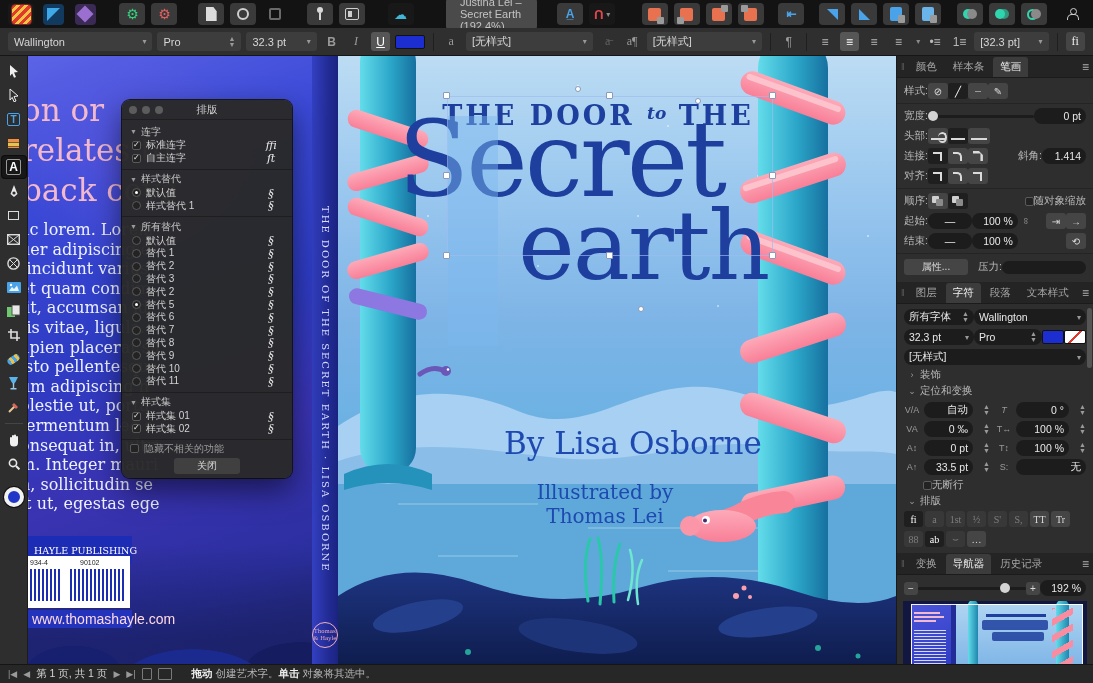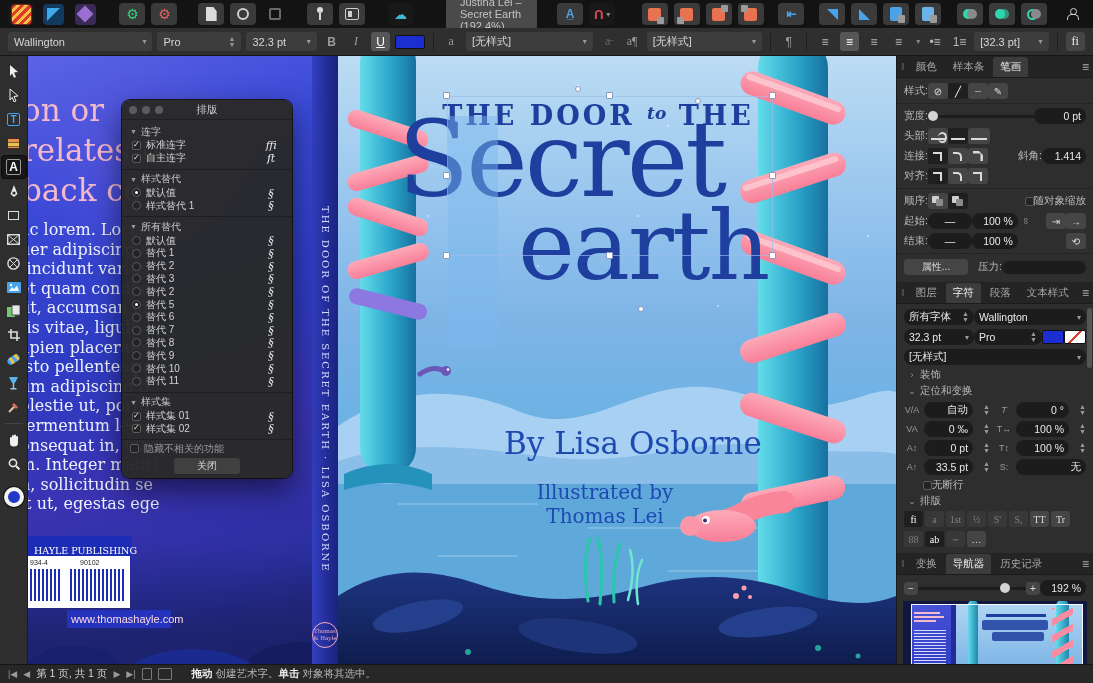--- a/index.html
+++ b/index.html
@@ -74,21 +74,21 @@
   #back { position:absolute; left:0; top:0; width:284px; height:608px; background:linear-gradient(160deg,#5c63e6 0%,#3a49d6 22%,#2e3cc4 45%,#3a33b2 65%,#2b2f9f 85%,#20266e 100%); overflow:hidden; }
   #back::before { content:""; position:absolute; left:-60px; top:-40px; width:340px; height:300px; background:radial-gradient(closest-side,#7a5fe055,transparent 70%); }
   #backfol { position:absolute; left:0; bottom:0; width:100%; height:120px;
     background:radial-gradient(80px 46px at 16% 108%,#17206e 60%,transparent 61%),radial-gradient(120px 60px at 58% 118%,#1a2a8f 60%,transparent 61%),radial-gradient(90px 44px at 96% 104%,#151d60 60%,transparent 61%),linear-gradient(180deg,transparent 0%,#1a2066cc 80%); }
   .backhead { position:absolute; left:-6px; top:34px; font-family:"DejaVu Serif",serif; font-size:31px; line-height:40px; color:#f3b9cd; white-space:nowrap; }
   .backpara { position:absolute; left:-8px; top:164px; font-family:"DejaVu Serif",serif; font-size:16px; line-height:19.6px; color:#eef2ff; white-space:nowrap; }
   #bcband { position:absolute; left:0; top:480px; width:104px; height:28px; background:#1c2cb4; color:#fff; font-family:"DejaVu Serif",serif; font-size:9.5px; display:flex; align-items:center; padding-left:6px; white-space:nowrap; }
   #bcbox { position:absolute; left:0; top:500px; width:102px; height:52px; background:#fff; }
   .bars { position:absolute; top:13px; height:32px; background:repeating-linear-gradient(90deg,#1b2db0 0 2px,#fff 2px 4px); }
   .bcnum { position:absolute; top:3px; font-size:7px; color:#222; }
-  #bcurl { position:absolute; left:0; top:554px; width:104px; height:18px; background:#2333bb; color:#ffd9e4; font-size:11px; display:flex; align-items:center; padding-left:4px; white-space:nowrap;margin-left:39px; }
+  #bcurl { position:absolute; left:0; top:554px; width:104px; height:18px; background:#2333bb; color:#ffd9e4; font-size:14px; display:flex; align-items:center; padding-left:4px; white-space:nowrap; }
 
   #spine { position:absolute; left:284px; top:0; width:26px; height:608px; background:linear-gradient(90deg,#3340c2,#232c96 60%,#1b2380); }
   #spinetext { position:absolute; left:50%; top:150px; transform:translateX(-50%); writing-mode:vertical-rl; font-family:"DejaVu Serif",serif; font-size:10px; letter-spacing:2px; color:#d8ddff; white-space:nowrap; }
   #publogo { position:absolute; left:50%; bottom:16px; transform:translateX(-50%); width:26px; height:26px; border:1px solid #f0b0c0; border-radius:50%; color:#f0b0c0; font-size:5.5px; line-height:1.3; display:flex; flex-direction:column; align-items:center; justify-content:center; font-family:"DejaVu Serif",serif; }
 
   #front { position:absolute; left:310px; top:0; width:558px; height:608px; background:linear-gradient(180deg,#bcdcf3 0%,#a3cdf0 16%,#8fc0ec 30%,#7db4e6 44%,#6fb2e4 58%,#60a9de 72%,#4f95c9 84%,#3a719f 94%,#2a5076 100%); overflow:hidden; }
   #front svg { position:absolute; left:0; top:0; }
   .titletop { position:absolute; left:0; top:44px; width:520px; text-align:center; font-family:"DejaVu Serif",serif; color:#1e3f9e; font-size:27px; letter-spacing:3px; font-weight:bold; }
   .titletop .toword { font-size:17px; font-style:italic; letter-spacing:0; vertical-align:6px; }
   .titlemain { position:absolute; left:60px; top:52px; font-family:"DejaVu Serif",serif; color:#1e3f9e; font-size:104px; line-height:1; letter-spacing:-3px; }

